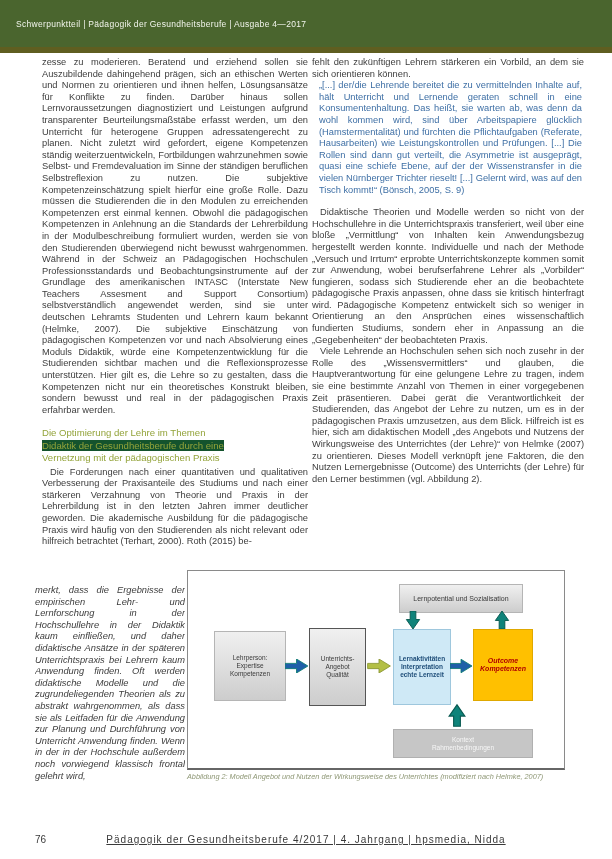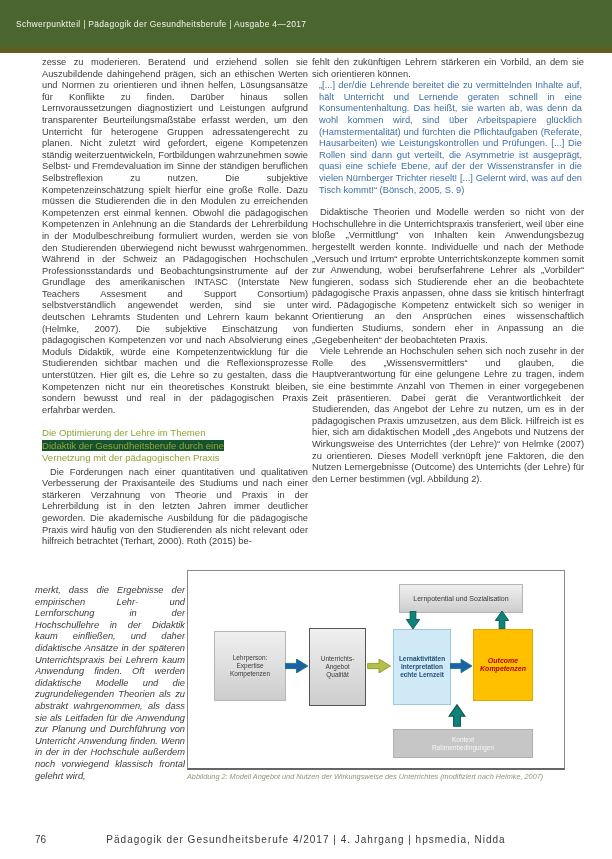--- a/index.html
+++ b/index.html
@@ -42,21 +42,21 @@
               border:1px solid #b0b0b0;color:rgba(255,255,255,.85);font-size:6.5px;}
   .arrow{position:absolute;}
 
   
   .caption{position:absolute;left:187px;top:772px;width:400px;font-size:7.3px;line-height:9px;
            color:#8e9775;font-style:italic;text-align:justify;}
 
   
   .footer{position:absolute;left:0;top:834px;width:612px;font-size:10px;color:#3a3a3a;}
   .page-num{position:absolute;left:35px;top:0;}
-  .footer-center{width:100%;text-align:center;letter-spacing:1px;}
+  .footer-center{width:100%;text-align:center;letter-spacing:1px;text-decoration:underline;}
 </style>
 </head>
 <body>
 
 <div class="page">
 
   <div class="header-bar">
     <span class="header-text">Schwerpunktteil | Pädagogik der Gesundheitsberufe | Ausgabe 4—2017</span>
   </div>
   <div class="header-strip"></div>

